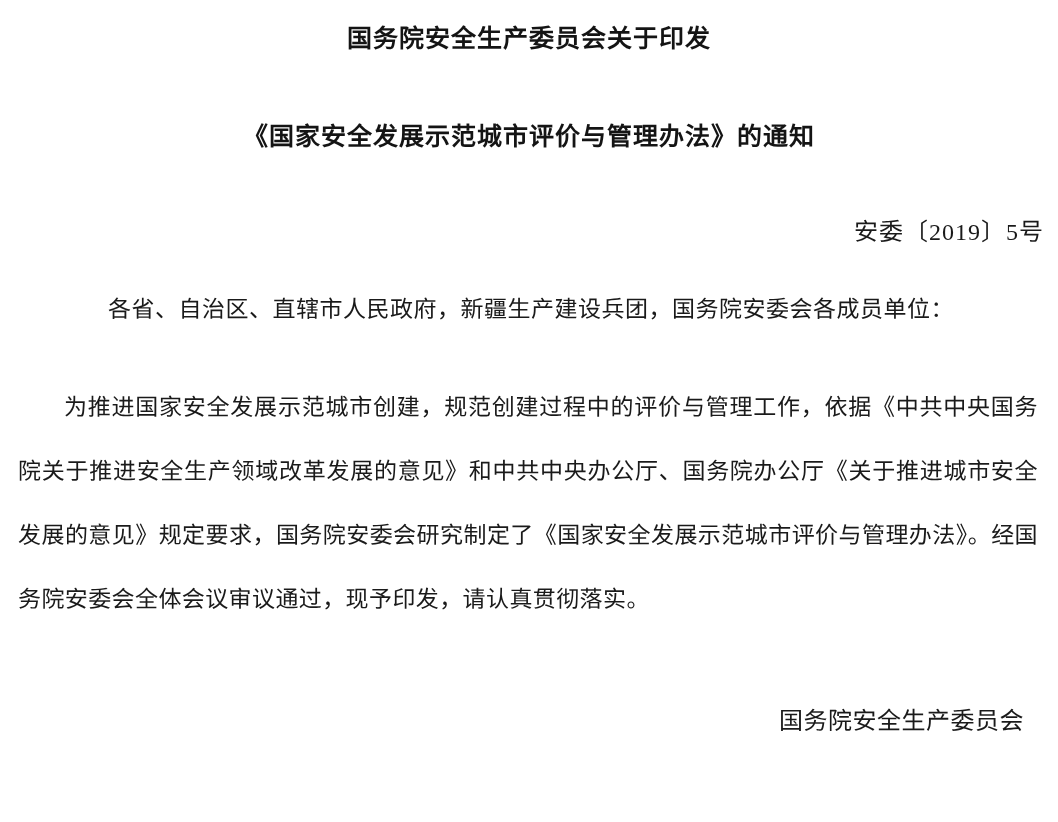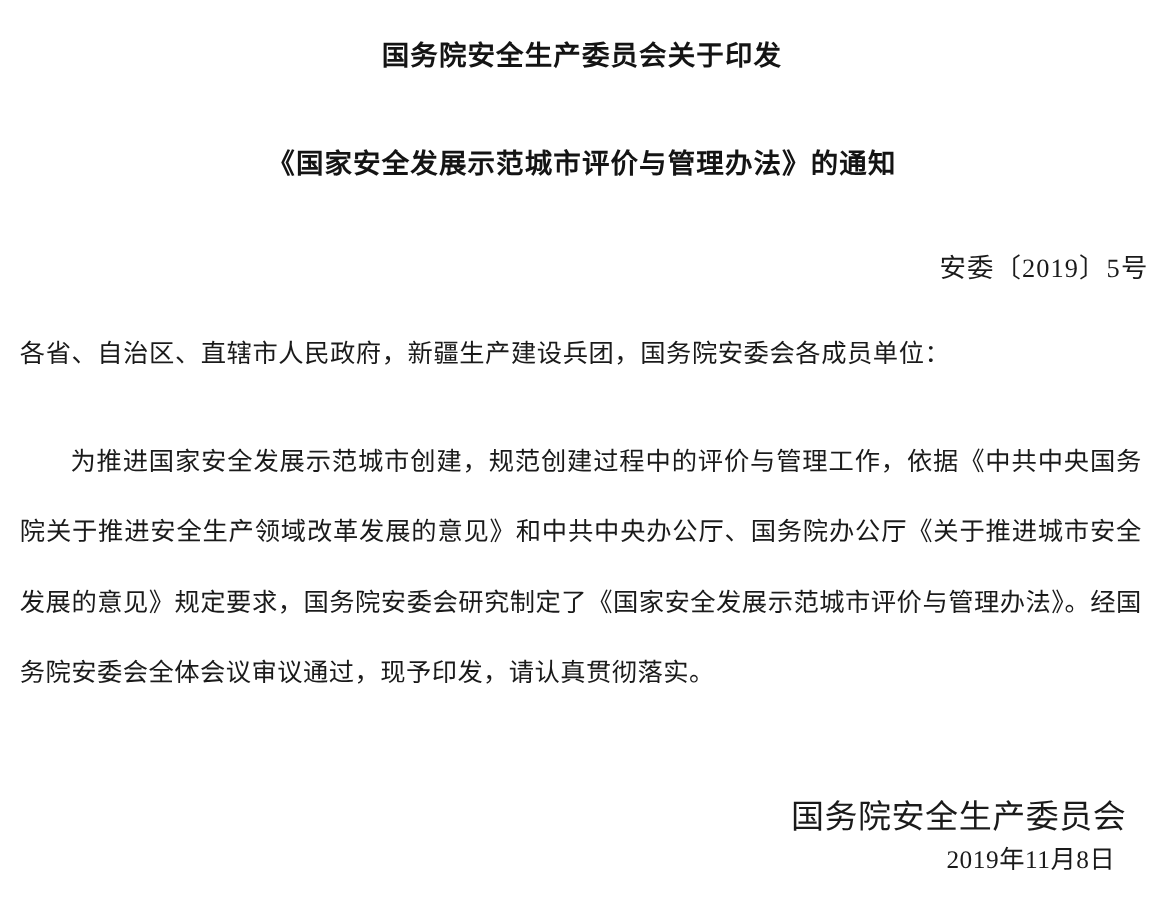--- a/index.html
+++ b/index.html
@@ -24,21 +24,20 @@
   }
   .doc-title {
     text-align: center;
     font-family: "Liberation Sans", "DejaVu Sans", sans-serif;
     font-weight: bold;
     font-size: 25px;
     letter-spacing: 1px;
     color: #141414;
   }
   .doc-title-line1 {
-    margin-top: 12px;
     margin-bottom: 0;
     font-family: Liberation Serif, serif;
   }
   .doc-title-line2 {
     margin-top: 62px;
     margin-bottom: 0;
     text-align: center;
   }
   .doc-number {
     text-align: right;
@@ -47,41 +46,43 @@
     margin-top: 60px;
     letter-spacing: 1px;
     color: #1a1a1a;
   }
   .salutation {
     margin-top: 46px;
     font-size: 23px;
     line-height: 1.5;
     letter-spacing: 0.5px;
     padding-left: 4px;
+    text-align: center;
   }
   .body-para {
     margin-top: 48px;
     font-size: 23px;
     line-height: 64px;
     text-align: justify;
     text-justify: inter-ideograph;
     letter-spacing: 0.4px;
     padding-left: 4px;
     padding-right: 6px;
     text-indent: 2em;
   }
   .signature-block {
     position: absolute;
     right: 34px;
     bottom: 26px;
     text-align: right;
   }
   .signer {
-    font-size: 30px;
+    font-size: 24px;
     letter-spacing: 0.5px;
+    margin-bottom: 60px;
   }
   .sign-date {
     font-size: 23px;
     letter-spacing: 0.5px;
     padding-right: 10px;
   }
 </style>
 </head>
 <body>
 
@@ -92,16 +93,15 @@
   <div class="doc-title doc-title-line2">《国家安全发展示范城市评价与管理办法》的通知</div>
 
   <div class="doc-number">安委〔2019〕5号</div>
 
   <div class="salutation">各省、自治区、直辖市人民政府，新疆生产建设兵团，国务院安委会各成员单位：</div>
 
   <div class="body-para">为推进国家安全发展示范城市创建，规范创建过程中的评价与管理工作，依据《中共中央国务院关于推进安全生产领域改革发展的意见》和中共中央办公厅、国务院办公厅《关于推进城市安全发展的意见》规定要求，国务院安委会研究制定了《国家安全发展示范城市评价与管理办法》。经国务院安委会全体会议审议通过，现予印发，请认真贯彻落实。</div>
 
   <div class="signature-block">
     <div class="signer">国务院安全生产委员会</div>
-    <div class="sign-date">2019年11月8日</div>
   </div>
 
 </div>
 
 </body></html>

